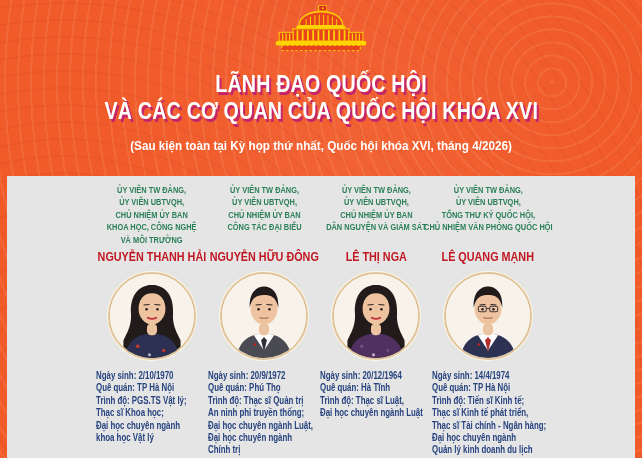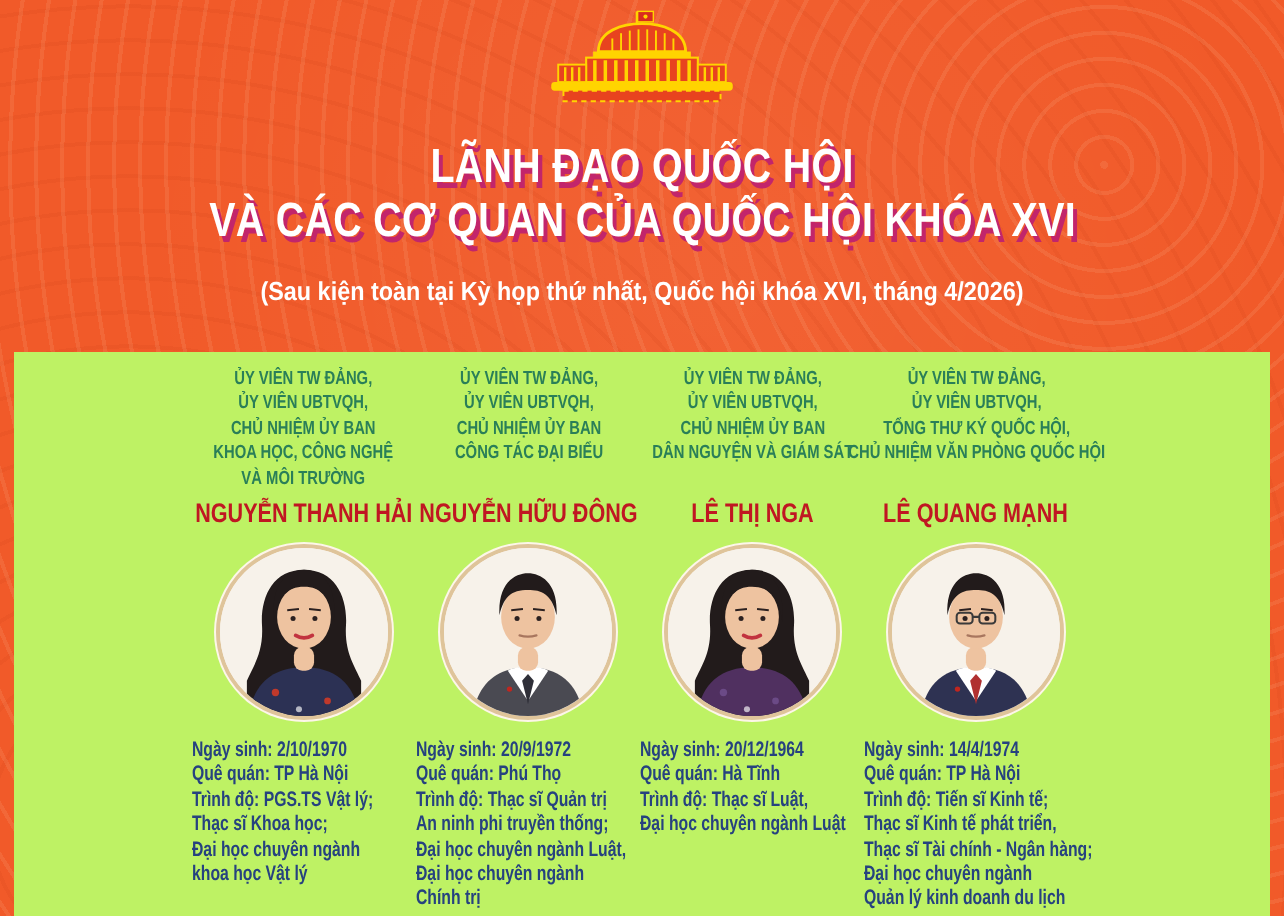--- a/index.html
+++ b/index.html
@@ -28,21 +28,21 @@
     transform:scaleX(.82);transform-origin:50% 0;
     letter-spacing:.2px;
   }
   .title-1{margin-top:12px;}
   .subtitle{
     margin-top:14px;color:#fff;font-weight:700;font-size:13px;
     white-space:nowrap;transform:scaleX(.9);transform-origin:50% 0;
   }
   .panel{
     position:absolute;left:7px;right:7px;top:176px;bottom:0;
-    background:#bef264;
+    background:#e5e5e5;
   }
   .columns{
     display:flex;justify-content:flex-start;
     padding:8px 0 0 89px;
   }
   .col{
     width:112px;flex:0 0 112px;
     display:flex;flex-direction:column;align-items:center;
   }
   .role{

